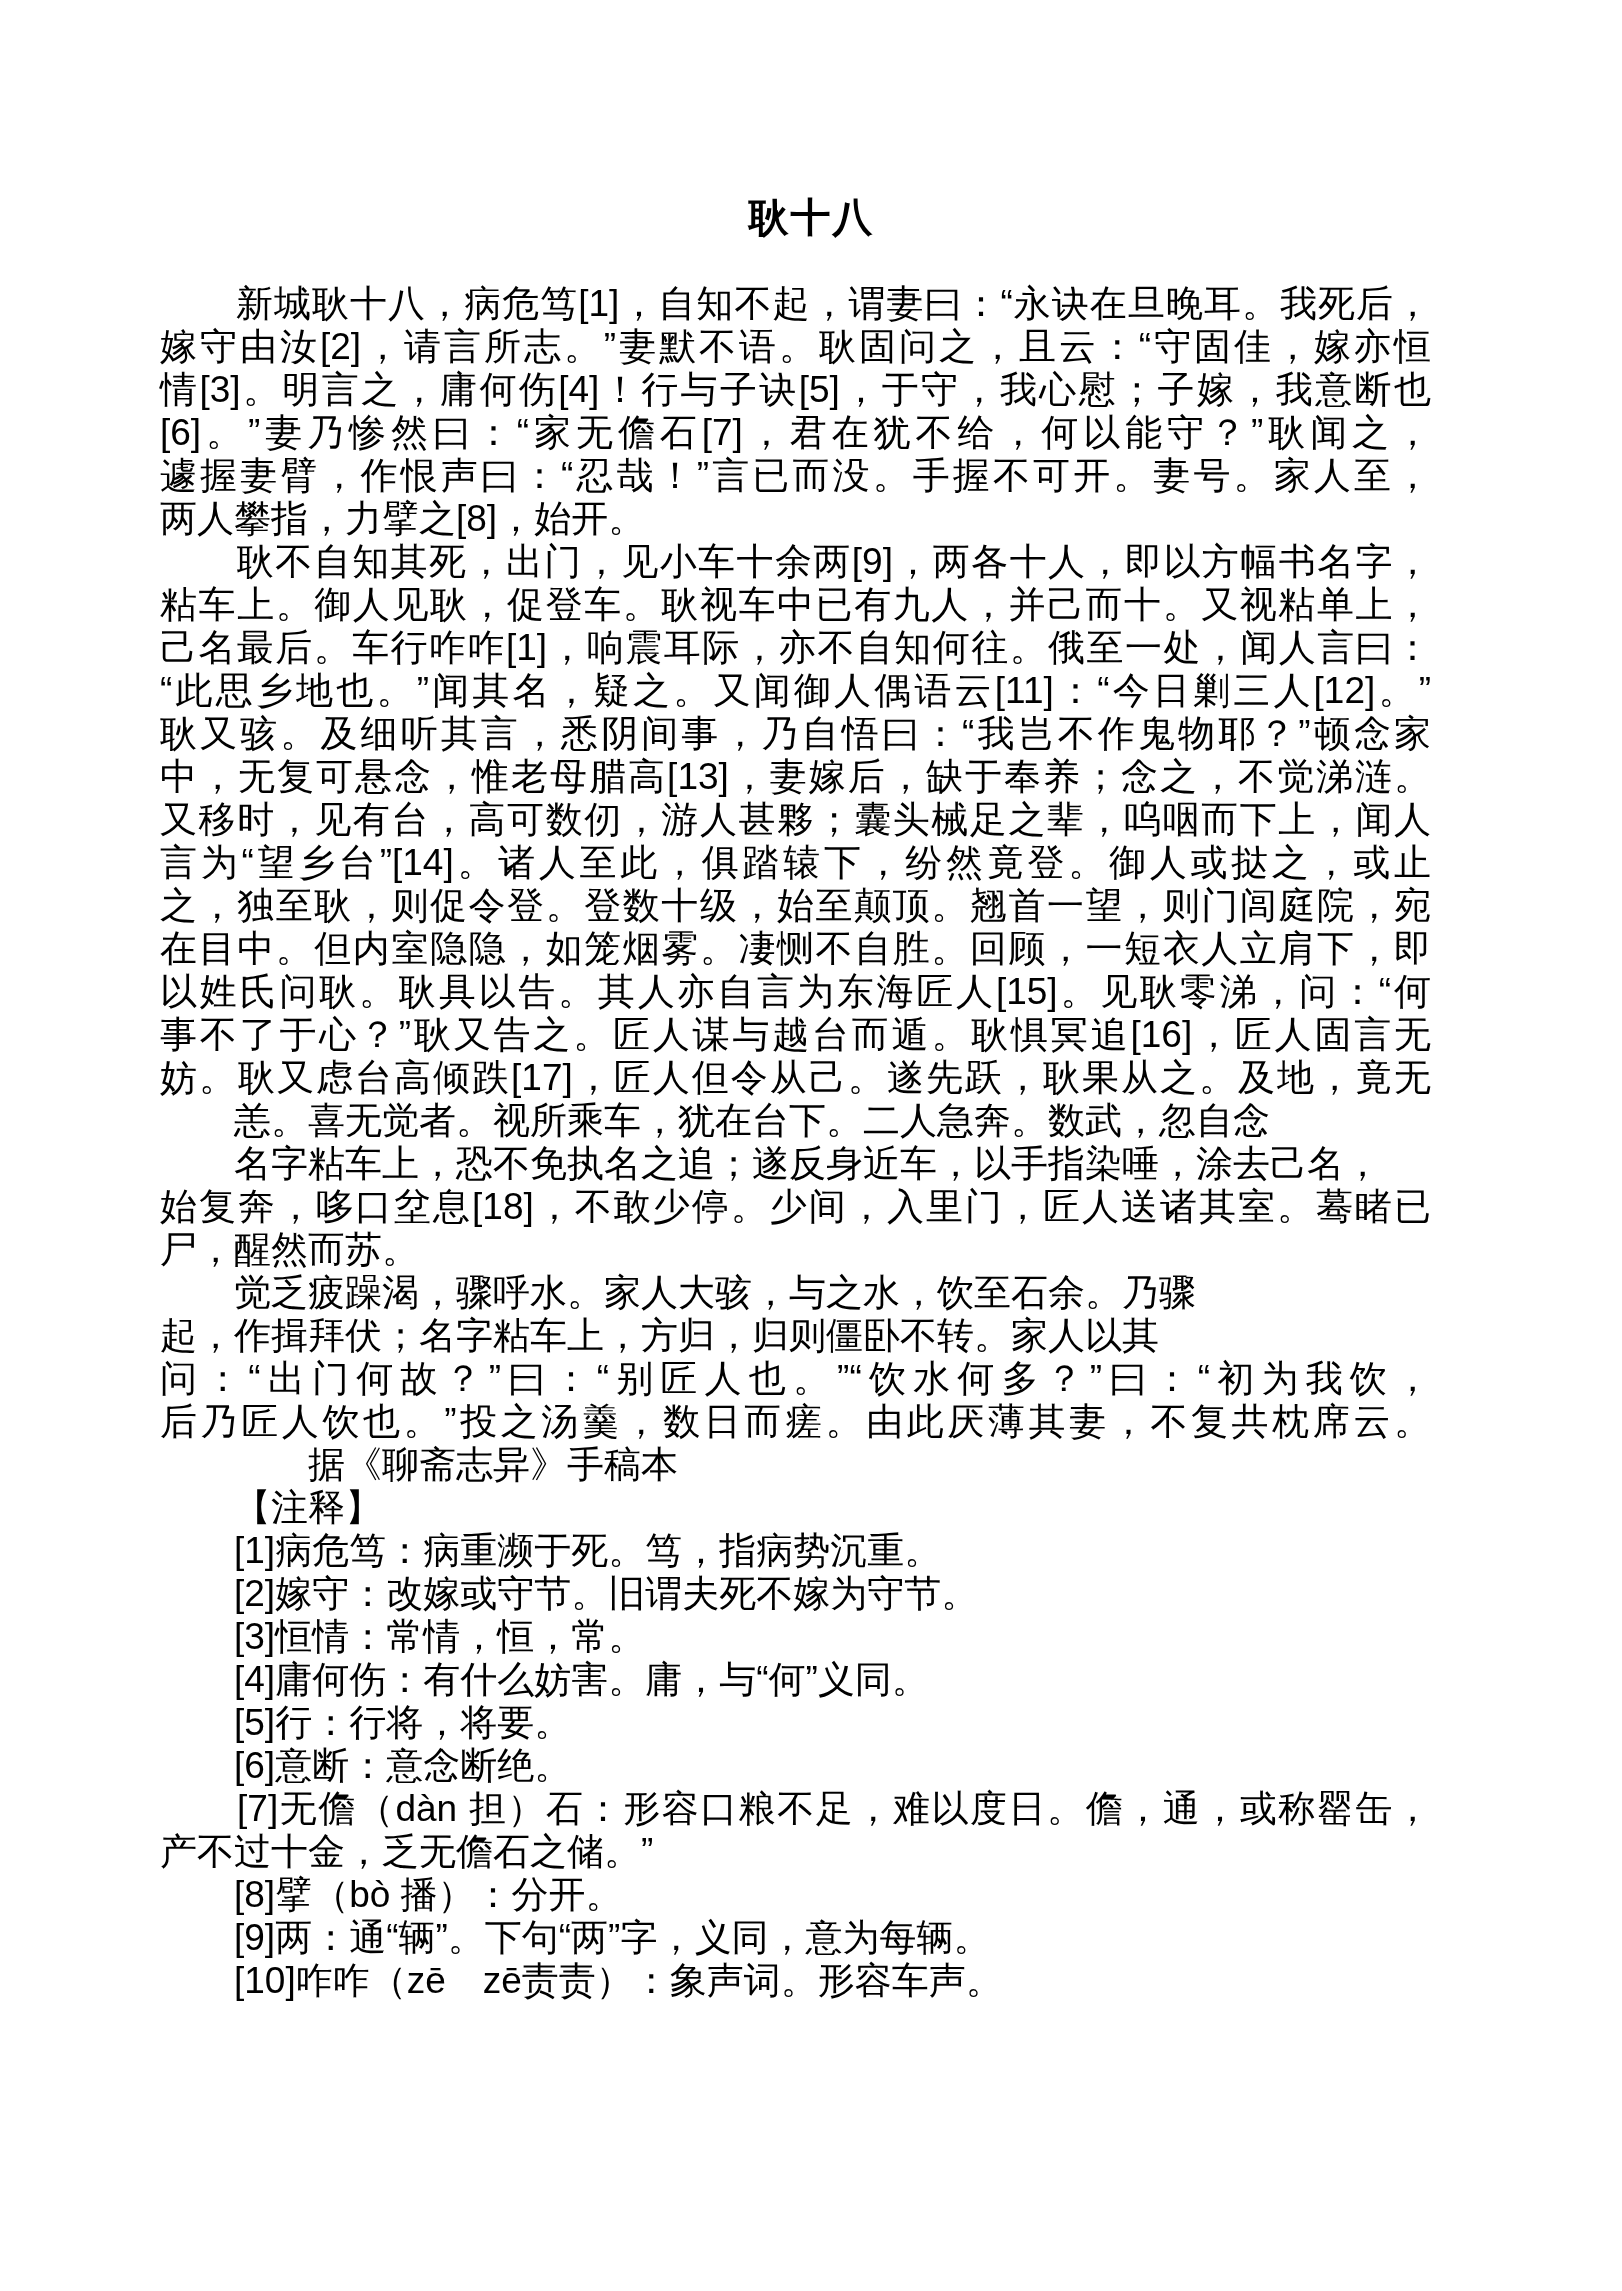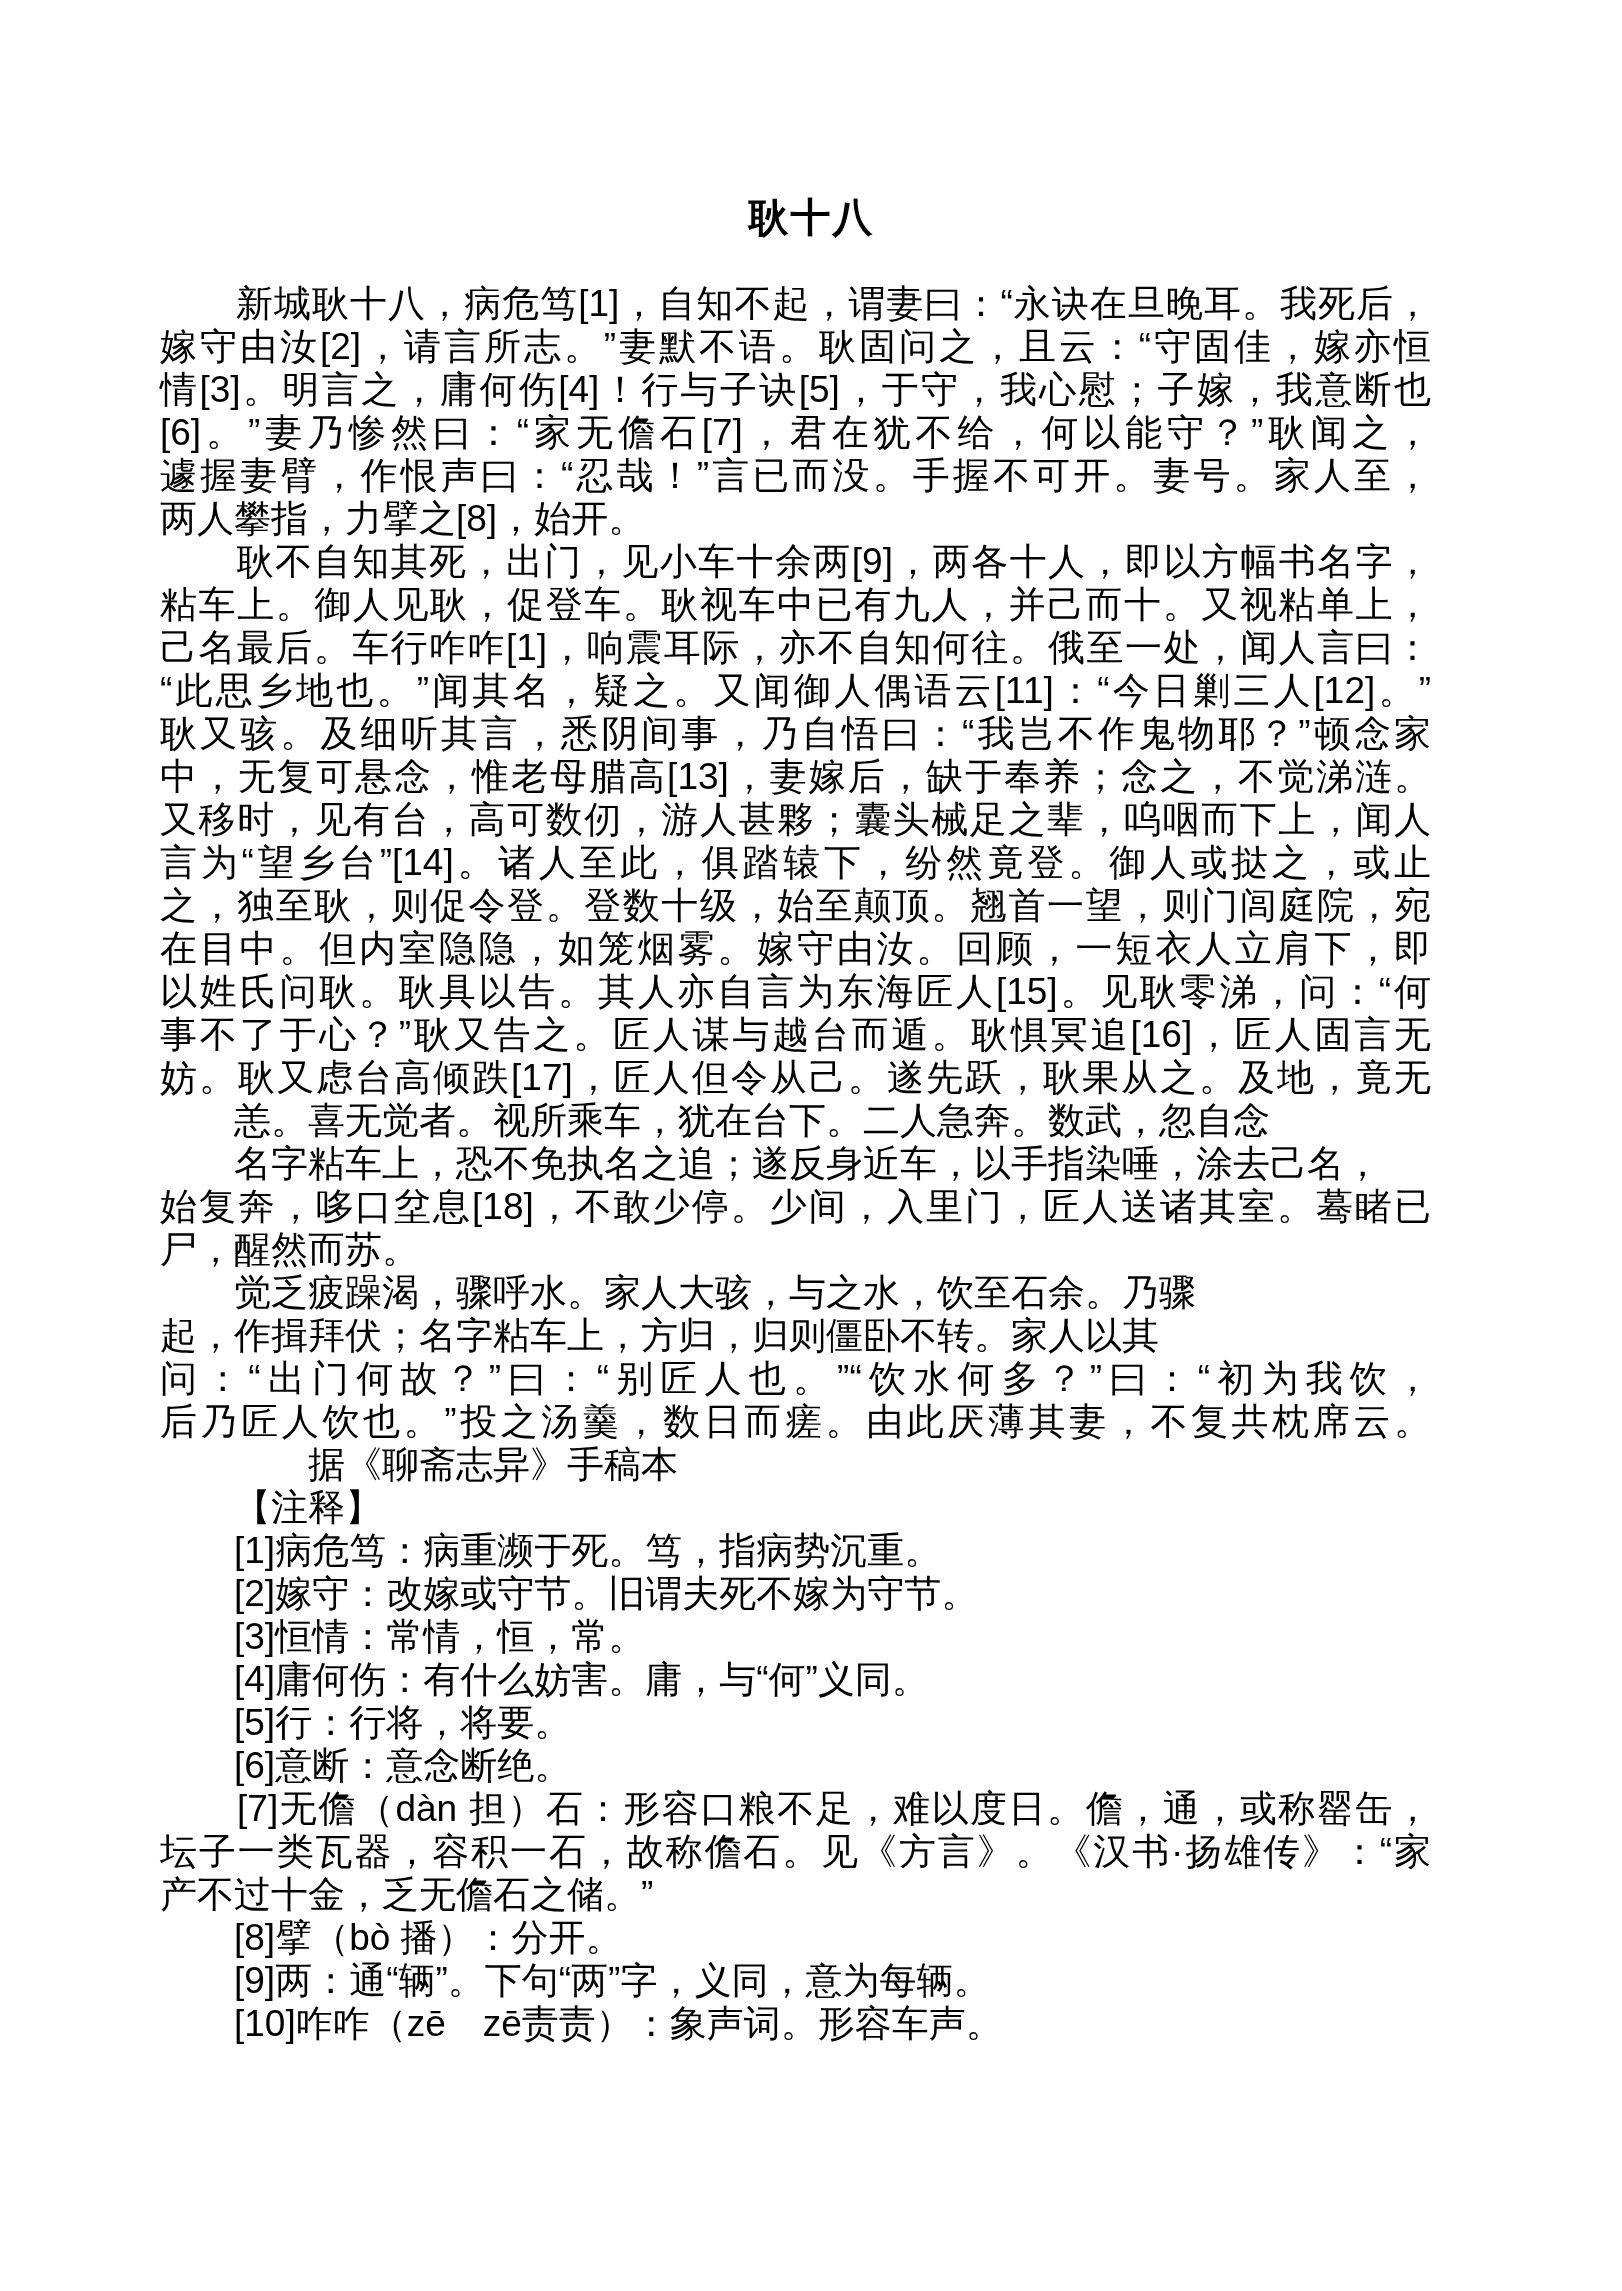--- a/index.html
+++ b/index.html
@@ -45,41 +45,40 @@
       <div class="line">两人攀指，力擘之[8]，始开。</div>
       <div class="line full">　　耿不自知其死，出门，见小车十余两[9]，两各十人，即以方幅书名字，</div>
       <div class="line full">粘车上。御人见耿，促登车。耿视车中已有九人，并己而十。又视粘单上，</div>
       <div class="line full">己名最后。车行咋咋[1]，响震耳际，亦不自知何往。俄至一处，闻人言曰：</div>
       <div class="line full">“此思乡地也。”闻其名，疑之。又闻御人偶语云[11]：“今日剿三人[12]。”</div>
       <div class="line full">耿又骇。及细听其言，悉阴间事，乃自悟曰：“我岂不作鬼物耶？”顿念家</div>
       <div class="line full">中，无复可悬念，惟老母腊高[13]，妻嫁后，缺于奉养；念之，不觉涕涟。</div>
       <div class="line full">又移时，见有台，高可数仞，游人甚夥；囊头械足之辈，呜咽而下上，闻人</div>
       <div class="line full">言为“望乡台”[14]。诸人至此，俱踏辕下，纷然竟登。御人或挞之，或止</div>
       <div class="line full">之，独至耿，则促令登。登数十级，始至颠顶。翘首一望，则门闾庭院，宛</div>
-      <div class="line full">在目中。但内室隐隐，如笼烟雾。嫁守由汝。回顾，一短衣人立肩下，即</div>
+      <div class="line full">在目中。但内室隐隐，如笼烟雾。凄恻不自胜。回顾，一短衣人立肩下，即</div>
       <div class="line full">以姓氏问耿。耿具以告。其人亦自言为东海匠人[15]。见耿零涕，问：“何</div>
       <div class="line full">事不了于心？”耿又告之。匠人谋与越台而遁。耿惧冥追[16]，匠人固言无</div>
       <div class="line full">妨。耿又虑台高倾跌[17]，匠人但令从己。遂先跃，耿果从之。及地，竟无</div>
       <div class="line">　　恙。喜无觉者。视所乘车，犹在台下。二人急奔。数武，忽自念</div>
       <div class="line">　　名字粘车上，恐不免执名之追；遂反身近车，以手指染唾，涂去己名，</div>
       <div class="line full">始复奔，哆口坌息[18]，不敢少停。少间，入里门，匠人送诸其室。蓦睹已</div>
       <div class="line">尸，醒然而苏。</div>
       <div class="line">　　觉乏疲躁渴，骤呼水。家人大骇，与之水，饮至石余。乃骤</div>
       <div class="line">起，作揖拜伏；名字粘车上，方归，归则僵卧不转。家人以其</div>
       <div class="line full">问：“出门何故？”曰：“别匠人也。”“饮水何多？”曰：“初为我饮，</div>
       <div class="line full">后乃匠人饮也。”投之汤羹，数日而瘥。由此厌薄其妻，不复共枕席云。</div>
       <div class="line">　　　　据《聊斋志异》手稿本</div>
       <div class="line">　　【注释】</div>
       <div class="line">　　[1]病危笃：病重濒于死。笃，指病势沉重。</div>
       <div class="line">　　[2]嫁守：改嫁或守节。旧谓夫死不嫁为守节。</div>
       <div class="line">　　[3]恒情：常情，恒，常。</div>
       <div class="line">　　[4]庸何伤：有什么妨害。庸，与“何”义同。</div>
       <div class="line">　　[5]行：行将，将要。</div>
       <div class="line">　　[6]意断：意念断绝。</div>
       <div class="line full">　　[7]无儋（dàn 担）石：形容口粮不足，难以度日。儋，通，或称罂缶，</div>
-      <div class="line full">坛子一类瓦器，容积一石，故称儋石。见《方言》。《汉书·扬雄传》：“家</div>
       <div class="line">产不过十金，乏无儋石之储。”</div>
       <div class="line">　　[8]擘（bò 播）：分开。</div>
       <div class="line">　　[9]两：通“辆”。下句“两”字，义同，意为每辆。</div>
       <div class="line">　　[10]咋咋（zē　zē责责）：象声词。形容车声。</div>
     </div>
 </div>
 
 
 </body></html>

